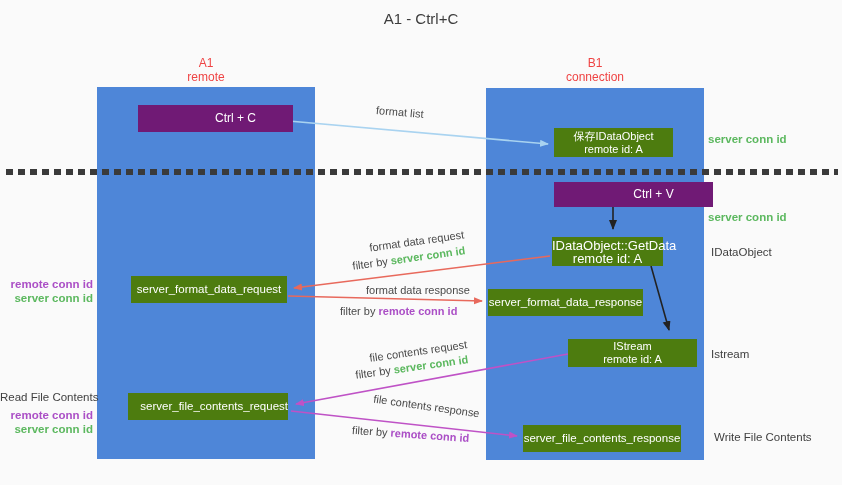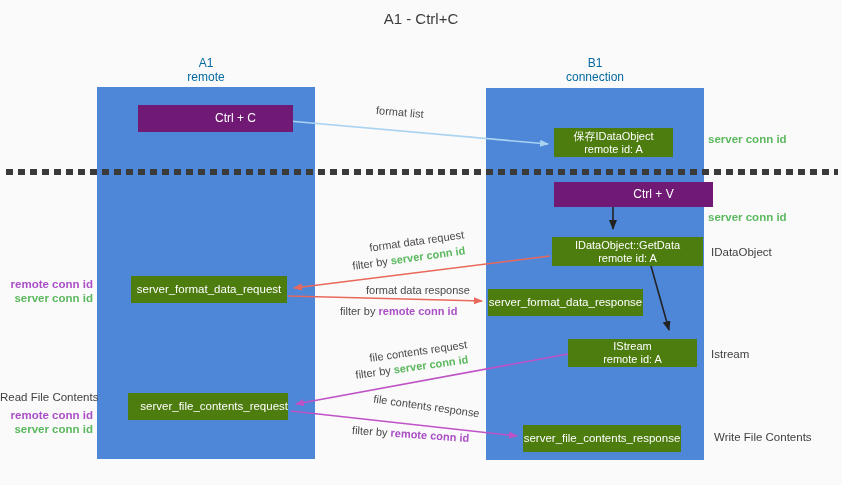--- a/index.html
+++ b/index.html
@@ -9,21 +9,21 @@
     font-family:"Liberation Sans", sans-serif;
     color:#3f3f3f;
   }
   .abs{position:absolute;}
   .title{
     left:0;top:8;width:842px;text-align:center;
     font-size:15px;line-height:21px;color:#3c3c3c;
     top:8px;
   }
   .lane-header{
-    font-size:12px;line-height:14px;text-align:center;color:#0369a1;
+    font-size:12px;line-height:14px;text-align:center;color:#ef4444;
   }
   .lane{
     background:#4e86d8;
   }
   .dashline{
     left:6px;right:4px;top:169px;height:6px;
     background:repeating-linear-gradient(90deg,#3a3a3a 0 7px,transparent 7px 12px);
     z-index:3;
   }
   svg.arrows{left:0;top:0;z-index:4;pointer-events:none;}
@@ -99,21 +99,21 @@
 <div class="abs node green" style="left:138px;top:105px;width:115px;height:27px;font-size:12px;">
   <span>Ctrl + C</span>
 </div>
 <div class="abs node orange" style="left:554px;top:128px;width:119px;height:29px;font-size:11px;">
   <span>保存IDataObject</span>
   <span>remote id: A</span>
 </div>
 <div class="abs node green" style="left:554px;top:182px;width:119px;height:25px;font-size:12px;">
   <span>Ctrl + V</span>
 </div>
-<div class="abs node orange" style="left:552px;top:237px;width:151px;height:29px;font-size:11px;">
+<div class="abs node orange" style="left:552px;top:237px;width:111px;height:29px;font-size:13px;">
   <span>IDataObject::GetData</span>
   <span>remote id: A</span>
 </div>
 <div class="abs node orange" style="left:131px;top:276px;width:156px;height:27px;">
   <span>server_format_data_request</span>
 </div>
 <div class="abs node orange" style="left:488px;top:289px;width:155px;height:27px;">
   <span>server_format_data_response</span>
 </div>
 <div class="abs node orange" style="left:568px;top:339px;width:129px;height:28px;font-size:11px;">

